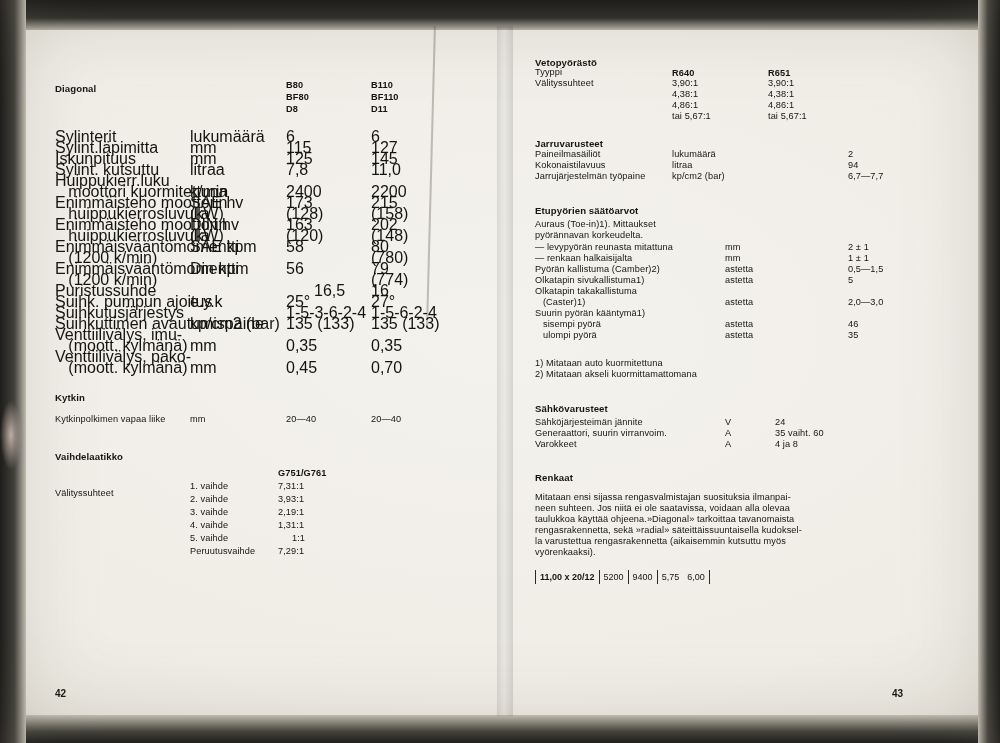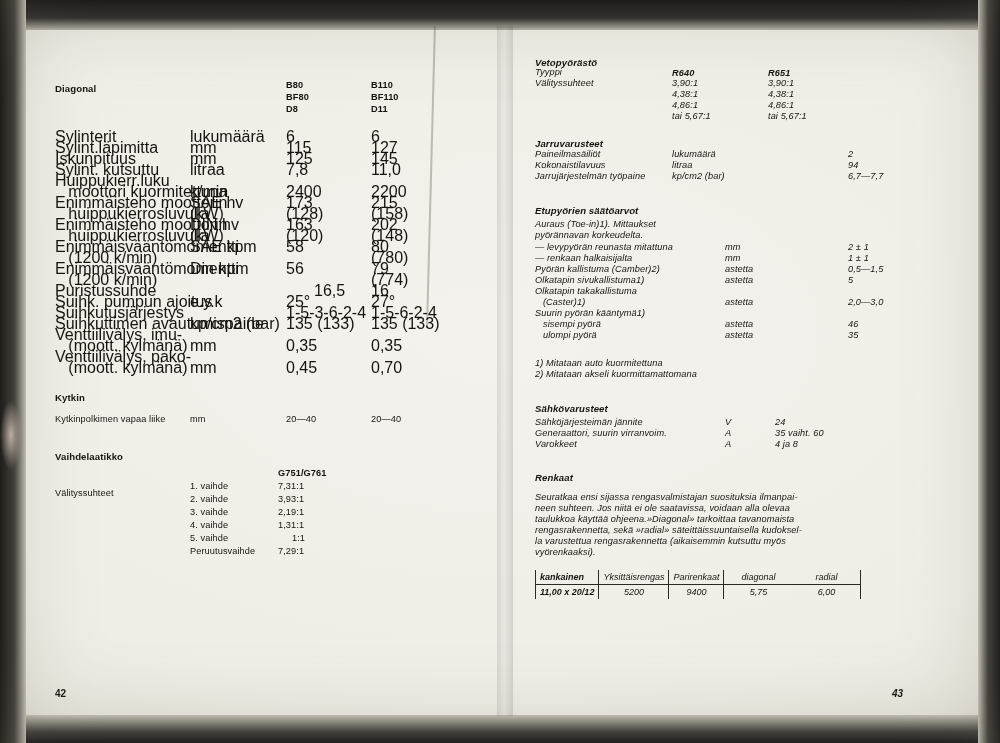--- a/index.html
+++ b/index.html
@@ -20,21 +20,21 @@
   .edge-left{position:absolute;left:0;top:0;width:26px;height:743px;background:linear-gradient(to right,#0e0e0e,#3b3a36 55%,#c9c5ba 100%);}
   .edge-right{position:absolute;right:0;top:0;width:22px;height:743px;background:linear-gradient(to left,#0e0e0e,#3b3a36 55%,#cdc9be 100%);}
   .gutter{position:absolute;left:497px;top:26px;width:16px;height:690px;
     background:linear-gradient(to right,rgba(0,0,0,0.10),rgba(0,0,0,0.03) 45%,rgba(0,0,0,0.12));}
   .fold{position:absolute;left:430px;top:26px;width:2px;height:300px;background:rgba(90,85,75,0.35);transform:rotate(1.5deg);}
   .smudge1{position:absolute;left:0;top:400px;width:22px;height:70px;background:radial-gradient(ellipse at center,#c9b9b0 0%,rgba(200,190,180,0) 70%);}
   .vignette{position:absolute;inset:0;box-shadow:inset 0 0 90px rgba(120,112,96,0.35);pointer-events:none;}
 
   .page{position:absolute;color:#15140f;}
   .left{left:0;top:0;width:500px;height:743px;}
-  .right{left:500px;top:0;width:500px;height:544px;font-style:italic;}
+  .right{left:500px;top:0;width:500px;height:544px;}
 
   .t{position:absolute;white-space:pre;font-size:9.2px;line-height:11px;letter-spacing:0.1px;}
   .b{font-weight:bold;}
   .hdr{font-size:12.5px;font-weight:bold;letter-spacing:3.2px;}
   .sec{font-size:9.6px;font-weight:bold;}
 
   .pnum{position:absolute;font-size:10px;font-weight:bold;}
 
   table.rengas{position:absolute;border-collapse:collapse;font-size:9px;}
   table.rengas td{border:1px solid #2a2a22;padding:2px 4px;vertical-align:top;white-space:pre;}
@@ -363,48 +363,41 @@
     <div class="row">
         <span class="t col" style="left:35px;">Varokkeet</span>
         <span class="t col" style="left:225px;">A</span>
         <span class="t col" style="left:275px;">4 ja 8</span>
       </div>
   </div>
 
   <div class="t sec" style="left:35px;top:472px;">Renkaat</div>
   <div class="lineblock" style="left:0;top:492px;">
     <div class="row">
-        <span class="t col" style="left:35px;">Seuratkaa ensi sijassa rengasvalmistajan suosituksia ilmanpai-</span>
+        <span class="t col" style="left:35px;">Mitataan ensi sijassa rengasvalmistajan suosituksia ilmanpai-</span>
       </div>
     <div class="row">
         <span class="t col" style="left:35px;">neen suhteen. Jos niitä ei ole saatavissa, voidaan alla olevaa</span>
       </div>
     <div class="row">
         <span class="t col" style="left:35px;">taulukkoa käyttää ohjeena.»Diagonal» tarkoittaa tavanomaista</span>
       </div>
     <div class="row">
         <span class="t col" style="left:35px;">rengasrakennetta, sekä »radial» säteittäissuuntaisella kudoksel-</span>
       </div>
     <div class="row">
         <span class="t col" style="left:35px;">la varustettua rengasrakennetta (aikaisemmin kutsuttu myös</span>
       </div>
     <div class="row">
         <span class="t col" style="left:35px;">vyörenkaaksi).</span>
       </div>
   </div>
 
   <table class="rengas" style="left:35px;top:570px;">
     <tbody>
-    <tr>
-      <td class="b" style="border-top:none;">kankainen</td>
-      <td class="c" style="border-top:none;">Yksittäisrengas</td>
-      <td class="c" style="border-top:none;">Parirenkaat</td>
-      <td class="c" style="border-top:none;border-right:none;width:60px;">diagonal</td>
-      <td class="c" style="border-top:none;border-left:none;width:60px;">radial</td>
-    </tr>
     <tr>
       <td class="b" style="border-top:none;border-bottom:none;">11,00 x 20/12</td>
       <td class="c" style="border-top:none;border-bottom:none;">5200</td>
       <td class="c" style="border-top:none;border-bottom:none;">9400</td>
       <td class="c" style="border-top:none;border-bottom:none;border-right:none;">5,75</td>
       <td class="c" style="border-top:none;border-bottom:none;border-left:none;">6,00</td>
     </tr>
   </tbody>
     </table>
 

